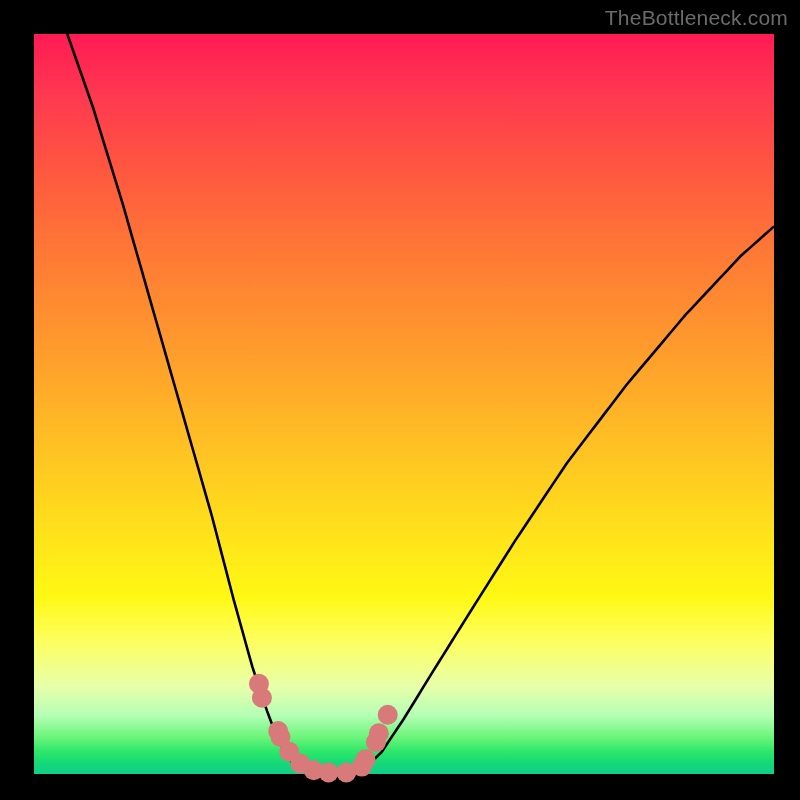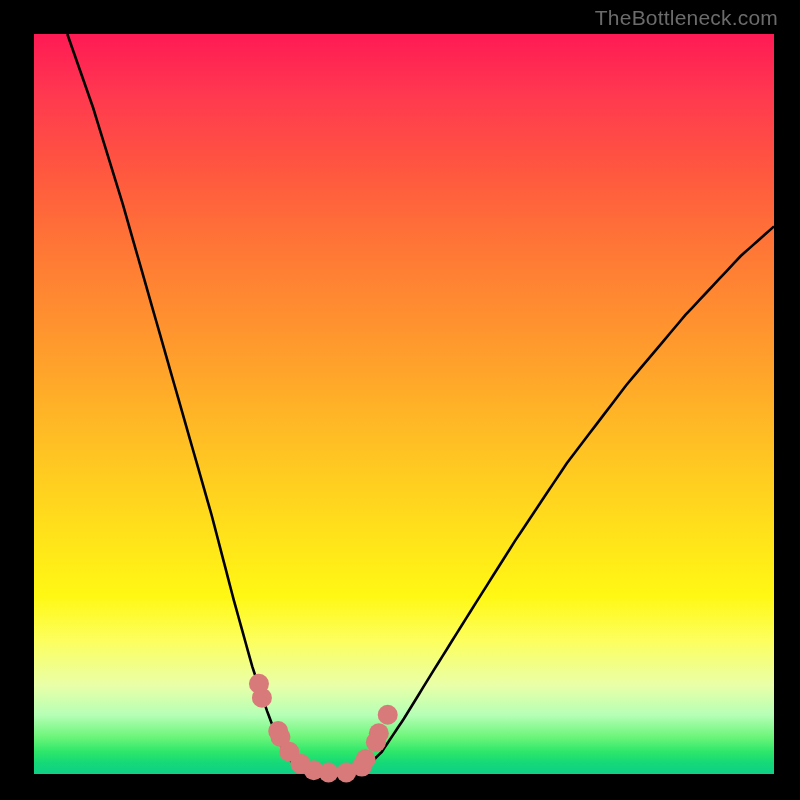--- a/index.html
+++ b/index.html
@@ -39,21 +39,21 @@
       #e9ffa8 88%,
       #b6ffb6 92%,
       #6cf57a 95%,
       #2de76a 97%,
       #14d977 98.5%,
       #0fcf87 100%);
   }
   .watermark {
     position: absolute;
     top: 6px;
-    right: 22px;
+    right: 12px;
     color: #6b6b6b;
     font-size: 21px;
     font-weight: 500;
     letter-spacing: 0.2px;
   }
   svg.curves {
     position: absolute;
     left: 34px;
     top: 34px;
     width: 740px;

